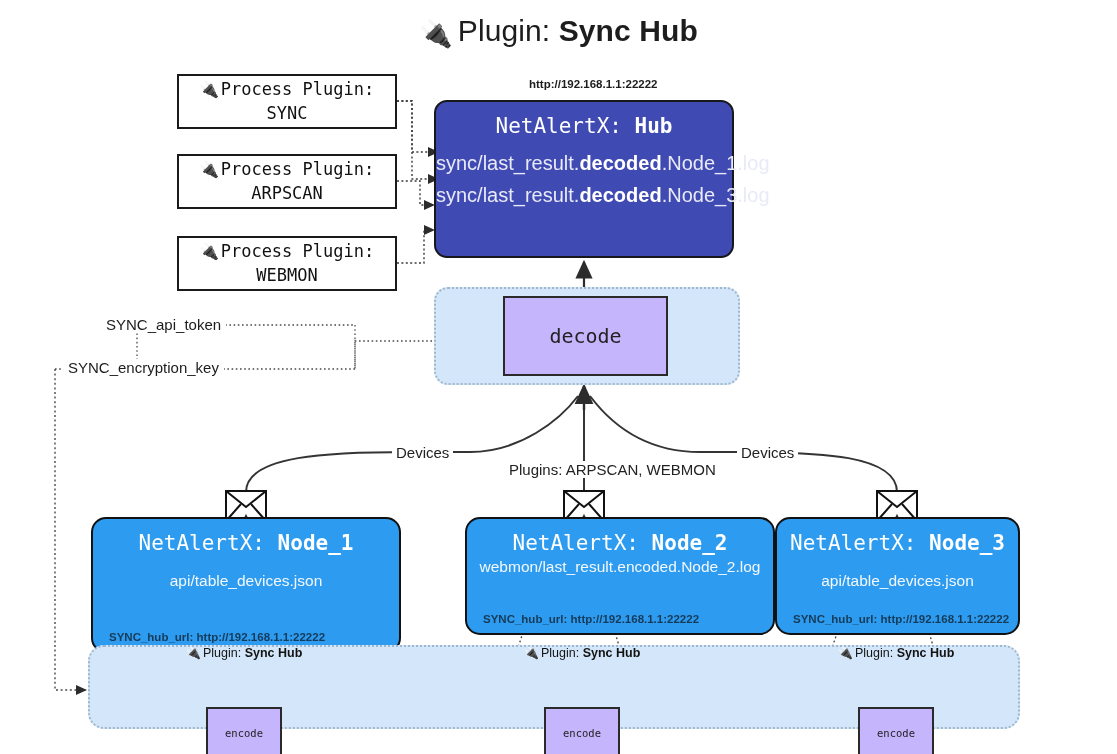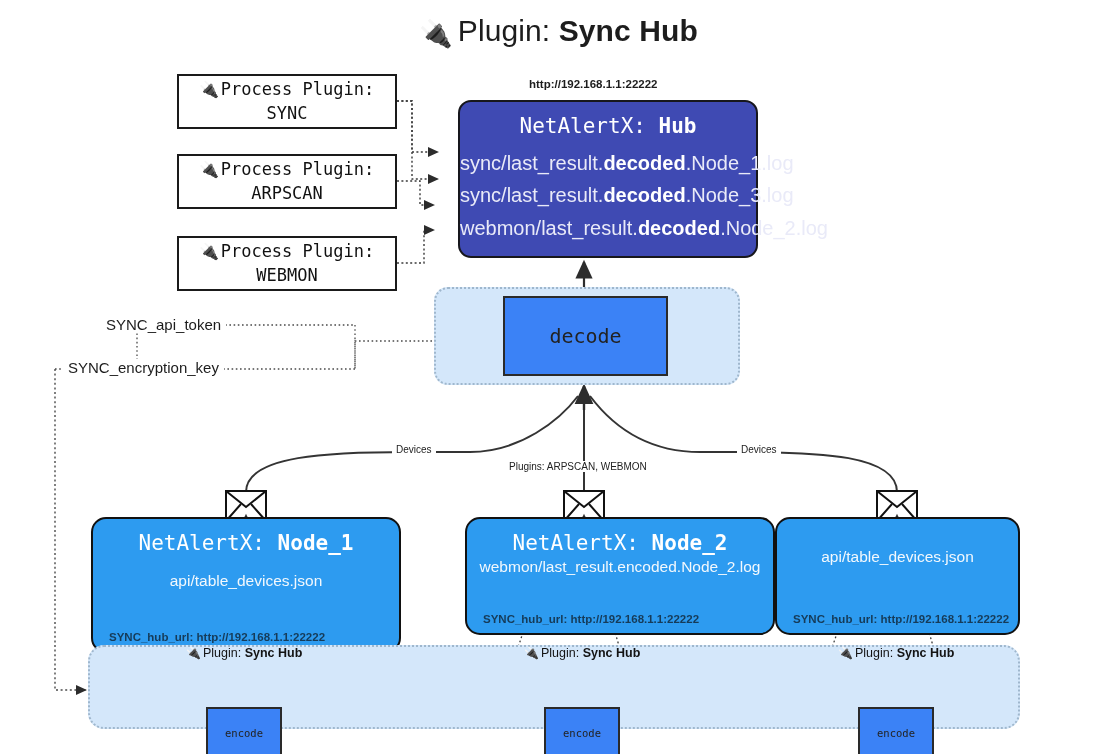--- a/index.html
+++ b/index.html
@@ -44,21 +44,20 @@
   .proc-box .l2 { white-space:nowrap; }
 
   
   .hub {
     position:absolute;
     background:#3f4ab3;
     border:2px solid #17171c;
     border-radius:13px;
     display:flex; flex-direction:column; align-items:center;
     padding-top:12px;
-    margin-left:24px;
   }
   .hub .hub-title {
     font-family:"DejaVu Sans Mono","Liberation Mono",monospace;
     font-size:21px; color:#ffffff; white-space:nowrap; margin-bottom:9px;
   }
   .hub .hub-title b { font-weight:700; }
   .hub .logline {
     font-size:20px; color:#e9eaf8; white-space:nowrap;
     line-height:1.62; text-align:center; width:100%;
   }
@@ -73,21 +72,21 @@
   .blue-zone {
     position:absolute;
     background:#d4e7fa;
     border:2px dotted #9fb7cd;
     border-radius:14px;
   }
   .blue-zone.bottom { border-radius:16px; }
 
   .plain-box {
     position:absolute;
-    background:#3b82f6; border:2px solid #2a2a2a;
+    background:#c4b5fd; border:2px solid #2a2a2a;
     display:flex; align-items:center; justify-content:center;
     font-family:"DejaVu Sans Mono","Liberation Mono",monospace;
     color:#222;
   }
   .decode-box { font-size:20px; }
   .encode-box { font-size:10.5px;margin-top:44px; }
 
   
   .node {
     position:absolute;
@@ -106,21 +105,21 @@
     font-size:15.5px; color:#f2f8fd; white-space:nowrap; line-height:1.6;
   }
   .node .node-foot {
     position:absolute; bottom:8px; left:16px; width:100%;
     text-align:left; font-size:11.5px; font-weight:700; color:#163b58;
     white-space:nowrap;
   }
 
   
   .edge-label {
-    position:absolute; font-size:10px; color:#222;
+    position:absolute; font-size:15px; color:#222;
     background:#ffffff; padding:0 4px; white-space:nowrap;
   }
 
   .sync-label {
     position:absolute; font-size:15px; color:#1c1c1c;
     background:#ffffff; padding:0 5px; white-space:nowrap;
   }
 
   .plugin-tag {
     position:absolute; font-size:12.5px; color:#131313; white-space:nowrap;
@@ -216,23 +215,20 @@
   <div class="hub" style="left:434px; top:100px; width:300px; height:158px;">
     <div class="hub-title">
       <span>NetAlertX:</span> <b>Hub</b>
     </div>
     <div class="logline">
       <span>sync/last_result.</span><b>decoded</b><span>.Node_1.log</span>
     </div>
     <div class="logline">
       <span>sync/last_result.</span><b>decoded</b><span>.Node_3.log</span>
     </div>
-    <div class="logline">
-      <span>webmon/last_result.</span><b>decoded</b><span>.Node_2.log</span>
-    </div>
   </div>
 
   <div class="blue-zone" style="left:434px; top:287px; width:306px; height:98px;"></div>
   <div class="plain-box decode-box" style="left:503px; top:296px; width:165px; height:80px;">decode</div>
 
   <div class="sync-label" style="left:101px; top:316px;">SYNC_api_token</div>
   <div class="sync-label" style="left:63px; top:359px;">SYNC_encryption_key</div>
 
   <div class="edge-label" style="left:392px; top:444px;">Devices</div>
   <div class="edge-label" style="left:737px; top:444px;">Devices</div>
@@ -270,20 +266,23 @@
 
   <div class="node" style="left:434px; top:517px; width:310px; height:118px;margin-left:31px;">
     <div class="node-title">
       <span>NetAlertX:</span> <b>Node_2</b>
     </div>
     <div class="node-line">webmon/last_result.encoded.Node_2.log</div>
     <div class="node-foot">SYNC_hub_url: http://192.168.1.1:22222</div>
   </div>
 
   <div class="node" style="left:775px; top:517px; width:245px; height:118px;">
+    <div class="node-title">
+      <span>NetAlertX:</span> <b>Node_3</b>
+    </div>
     <div class="node-line" style="margin-top:14px;">api/table_devices.json</div>
     <div class="node-foot">SYNC_hub_url: http://192.168.1.1:22222</div>
   </div>
 
   <div class="blue-zone bottom" style="left:88px; top:645px; width:932px; height:84px;"></div>
 
   <div class="plugin-tag" style="left:186px; top:646px;">
     <span class="plug">🔌</span><span>Plugin:</span> <b>Sync Hub</b>
   </div>
   <div class="plain-box encode-box" style="left:206px; top:663px; width:76px; height:52px;">encode</div>

